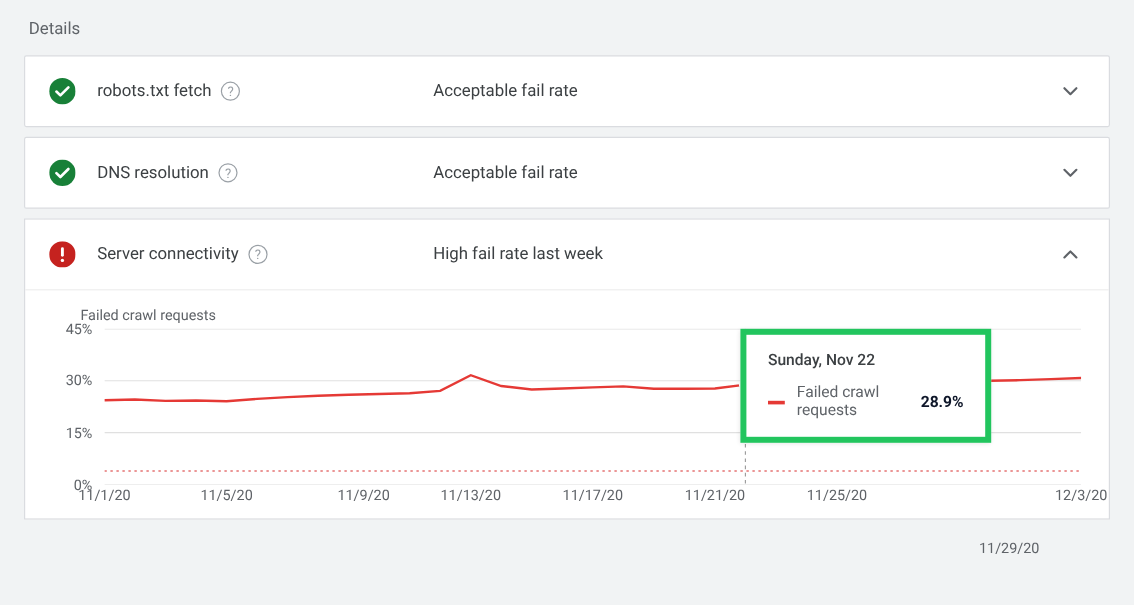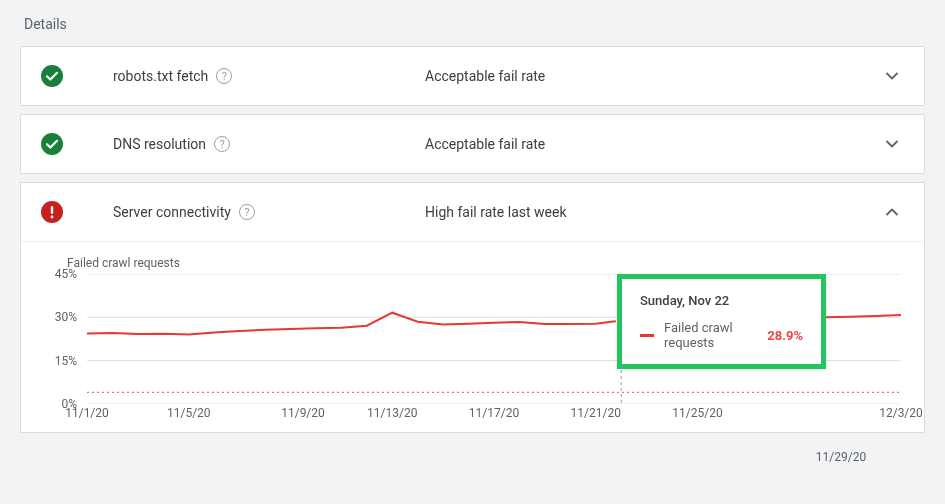--- a/index.html
+++ b/index.html
@@ -22,21 +22,20 @@
     background: #fff;
     border: 1px solid #dadce0;
     border-radius: 2px;
     margin-bottom: 8px;
   }
   .row {
     display: flex;
     align-items: center;
     padding: 18px 20px;
     cursor: pointer;
-    gap: 32px;
   }
   .row .icon-slot { width: 40px; display:flex; align-items:center;}
   .row .label-col { width: 280px; display:flex; align-items:center; color:#3c4043;}
   .row .status-col { flex: 1; color:#3c4043;}
   .row .chev { width: 24px; display:flex; align-items:center; justify-content:center; color:#5f6368;}
   .help-icon {
     margin-left: 8px;
     width: 16px; height:16px;
     border:1px solid #9aa0a6;
     border-radius:50%;
@@ -69,21 +68,21 @@
     width: 209px;
     top: 0px;
     left: 576px;
     font-size: 13px;
     color:#3c4043;
   }
   .tooltip .tt-title { font-weight:500; margin-bottom:12px; color:#3c4043;}
   .tooltip .tt-row { display:flex; align-items:center; }
   .tooltip .swatch { width:14px; height:3px; background:#e53935; margin-right:10px;}
   .tooltip .tt-label { flex:1; color:#5f6368;}
-  .tooltip .tt-val { font-weight:700; color:#ef4444; margin-left:8px;text-align:center;}
+  .tooltip .tt-val { font-weight:700; color:#0f172a; margin-left:8px;text-align:center;}
   svg { display:block; }
 </style>
 </head>
 <body>
 
 <div class="container">
   <div class="section-title">Details</div>
 
   <div class="card">
     <div class="row">

